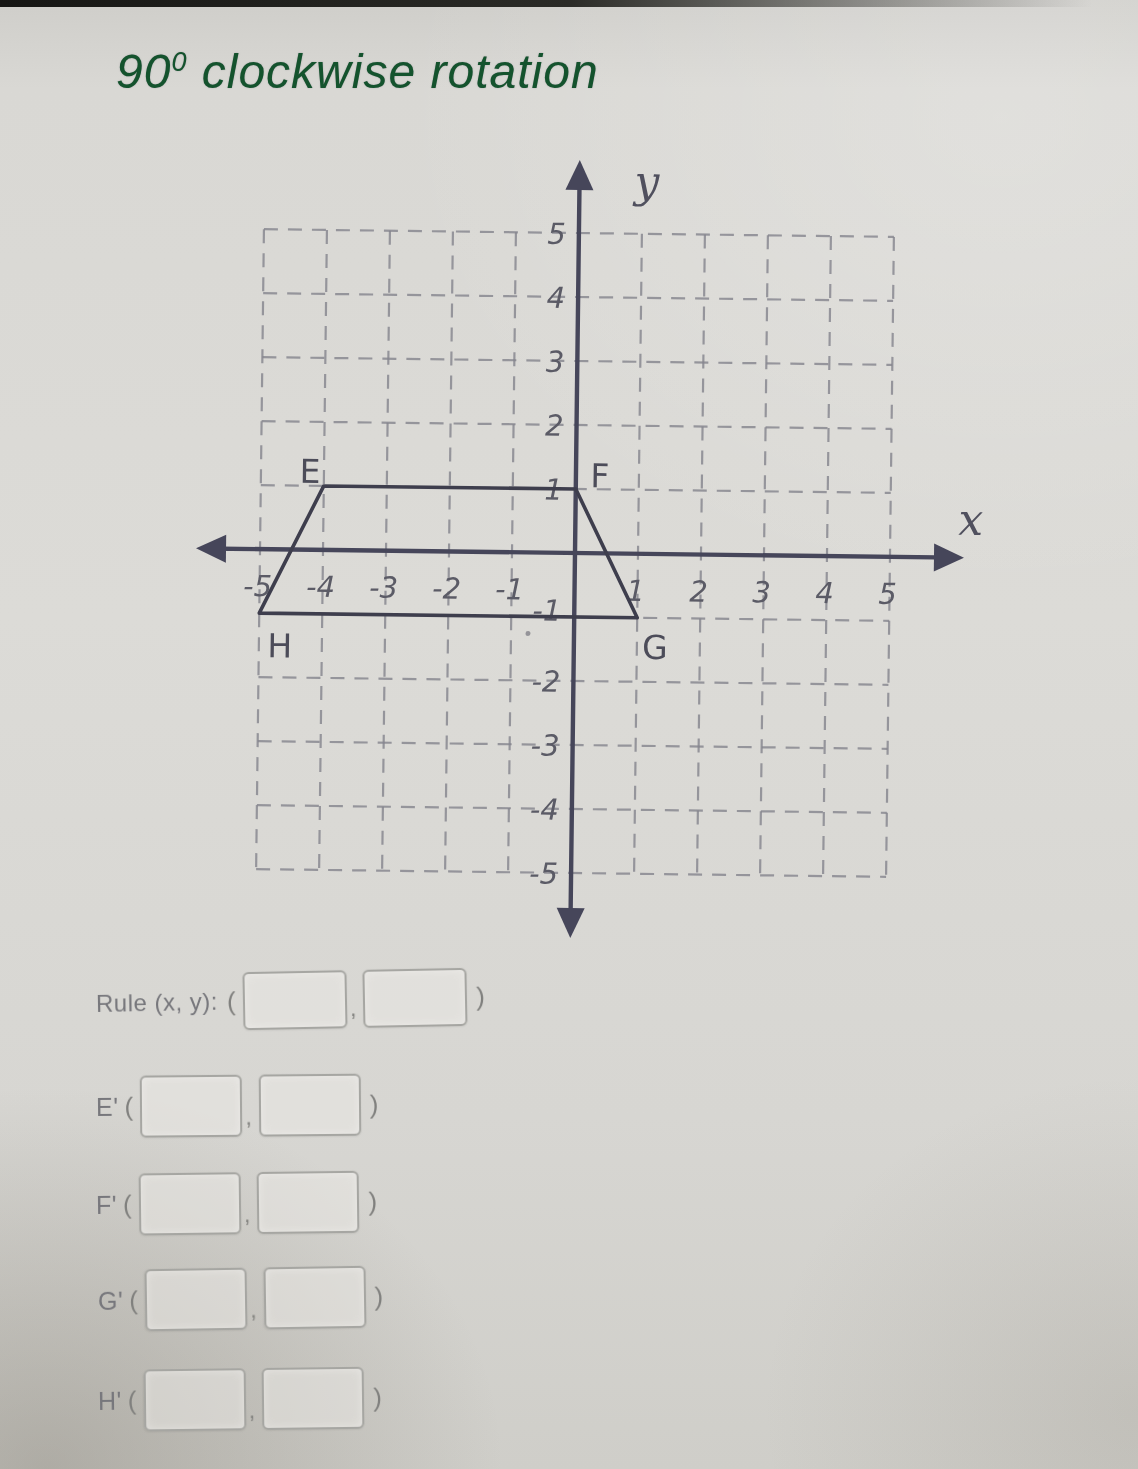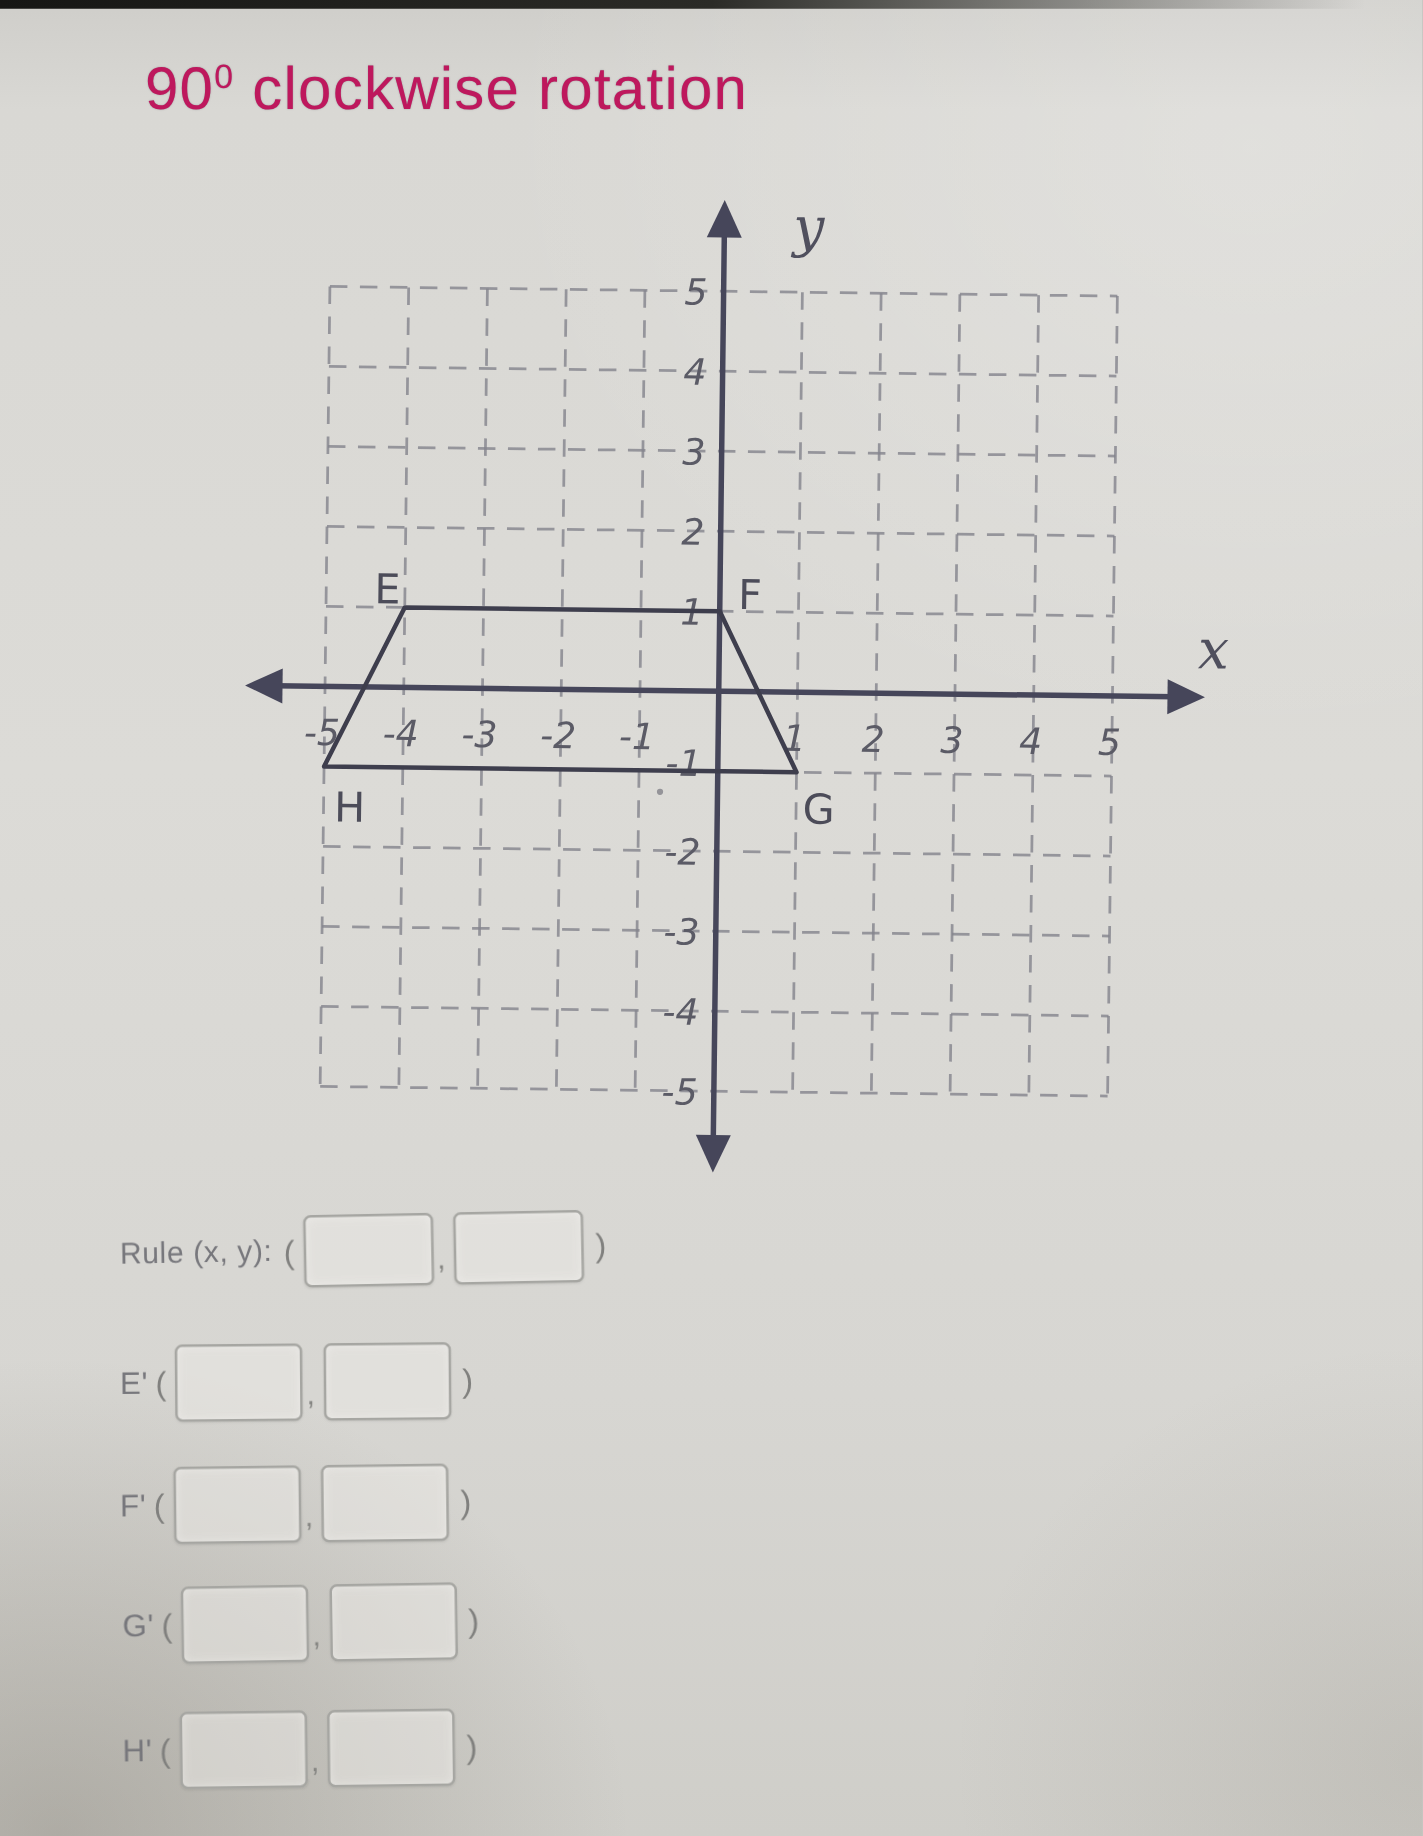--- a/index.html
+++ b/index.html
@@ -7,22 +7,22 @@
     background:#d8d7d3;font-family:"Liberation Sans",sans-serif;}
   .photo-bg{position:absolute;inset:0;
     background:
       radial-gradient(90% 55% at 88% 8%, rgba(255,255,255,0.20), rgba(255,255,255,0) 60%),
       radial-gradient(65% 42% at 4% 100%, rgba(98,92,80,0.30), rgba(98,92,80,0) 62%),
       radial-gradient(55% 38% at 100% 96%, rgba(118,112,100,0.16), rgba(118,112,100,0) 60%),
       linear-gradient(180deg,#cfceca 0%,#d9d8d4 6%,#dcdbd7 42%,#d7d6d2 76%,#cfcec9 100%);}
   .top-strip{position:absolute;top:0;left:0;width:100%;height:7px;
     background:linear-gradient(90deg,#161614 0%,#2b2b27 50%,rgba(43,43,39,0.35) 80%,rgba(43,43,39,0) 96%);}
   .title{position:absolute;left:116px;top:44px;margin:0;
-    font-size:48px;font-weight:500;letter-spacing:1px;color:#be185d;
-    text-shadow:0 0 1.2px rgba(88,88,98,0.55);font-family:"Liberation Sans",sans-serif;}
+    font-size:48px;font-weight:500;letter-spacing:1px;color:#14532d;
+    text-shadow:0 0 1.2px rgba(88,88,98,0.55);font-family:"Liberation Sans",sans-serif;font-style:italic;}
   .title sup{font-size:27px;line-height:0;}
   #plot{position:absolute;left:150px;top:140px;filter:blur(0.35px);}
   .gridline{stroke:#84848d;stroke-width:2.2;stroke-dasharray:14 10;opacity:0.8;}
   .axis{stroke:#46465a;stroke-width:4.4;stroke-linecap:round;}
   .axis-arrow{fill:#46465a;}
   .axletter{font:italic 44px "DejaVu Serif",serif;fill:#50505e;}
   .tick{font:italic 29px "DejaVu Sans",sans-serif;fill:#5b5b66;}
   .vlabel{font:33px "DejaVu Sans",sans-serif;fill:#4c4c59;}
   .shape{fill:none;stroke:#3e3e4d;stroke-width:3.6;stroke-linejoin:round;}
   .frow{position:absolute;display:flex;align-items:center;color:#77777c;

